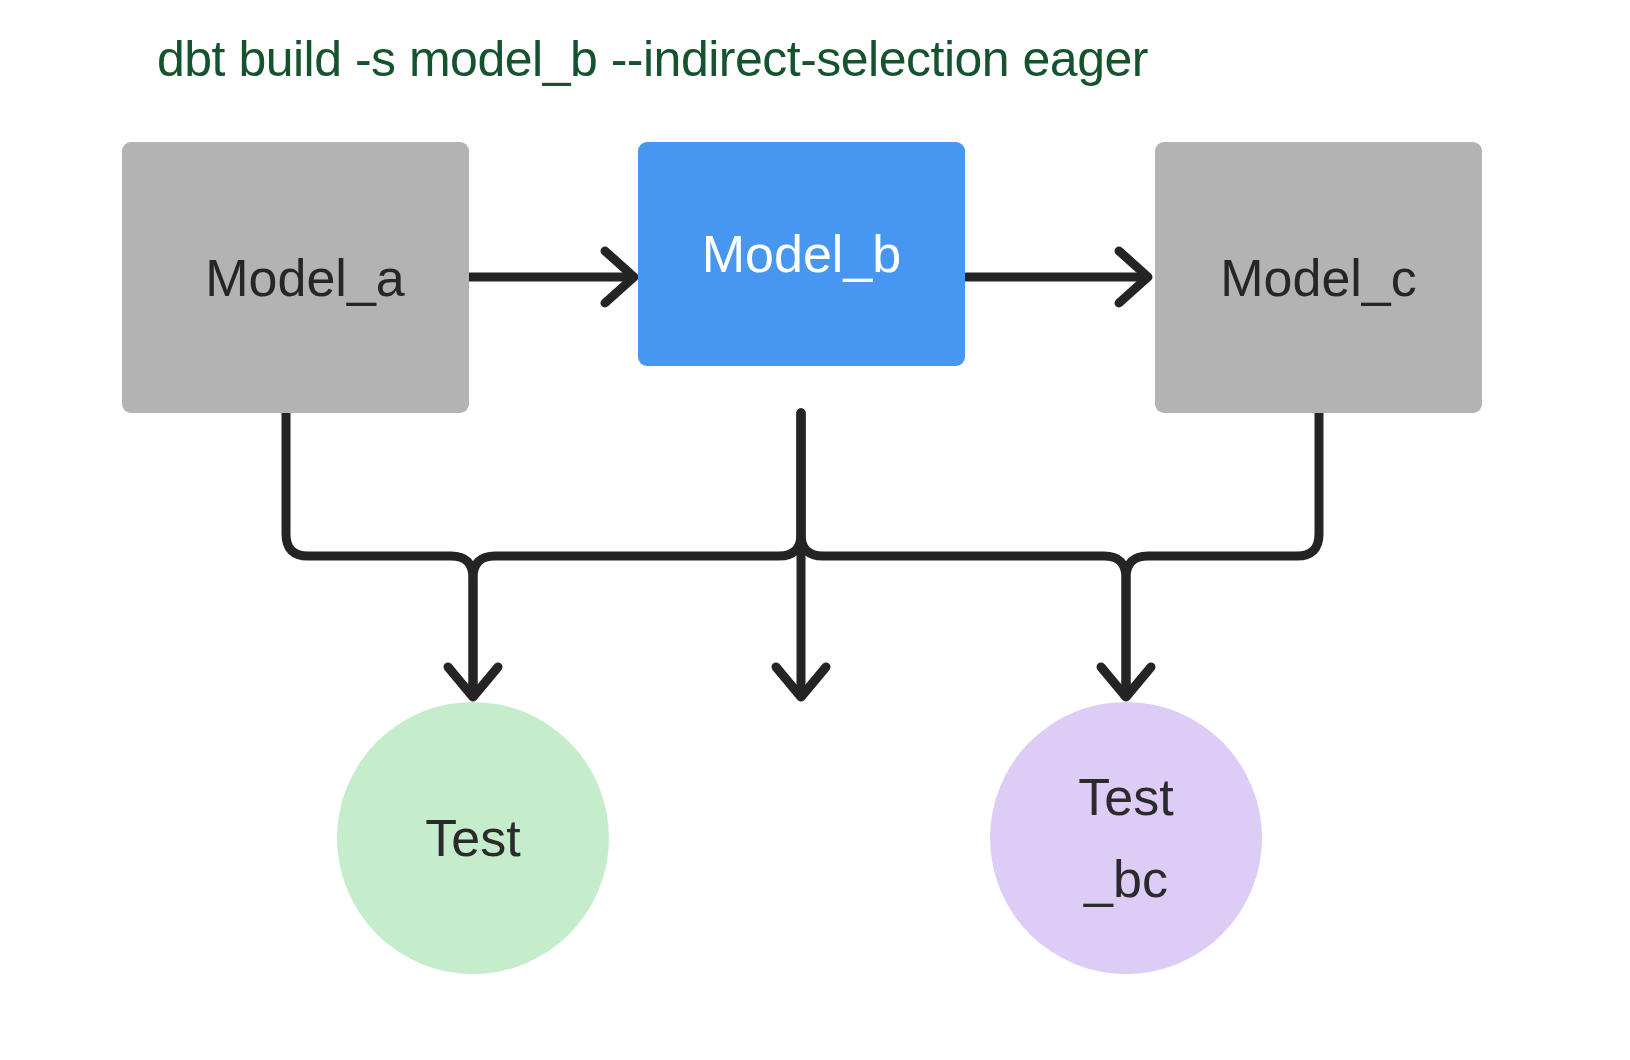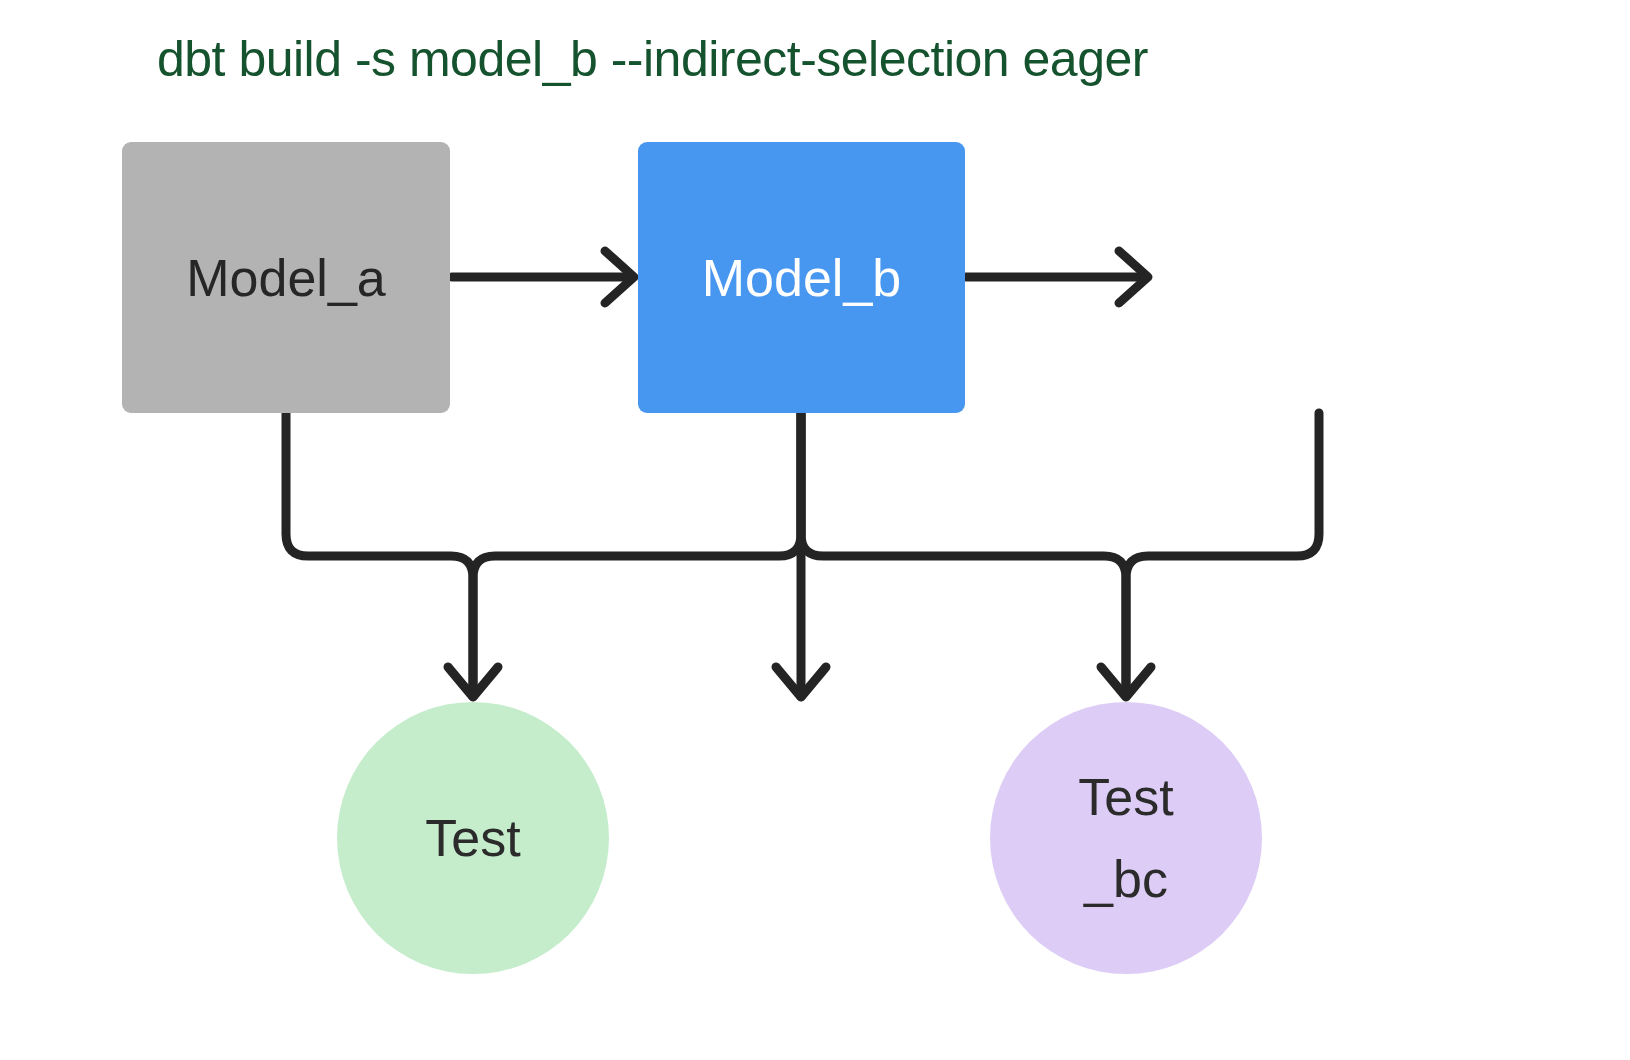--- a/index.html
+++ b/index.html
@@ -19,21 +19,21 @@
     stroke-linecap:round;stroke-linejoin:round;
   }
   .node{
     position:absolute;display:flex;align-items:center;justify-content:center;
     text-align:center;
   }
   .model{
     border-radius:9px;font-size:52px;color:#262626;
   }
   .m-a{left:122px;top:142px;width:328px;height:271px;background:#b3b3b3;}
-  .m-b{left:638px;top:142px;width:327px;height:271px;background:#4796f0;}
+  .m-b{left:638px;top:142px;width:327px;height:224px;background:#4796f0;}
   .m-c{left:1155px;top:142px;width:327px;height:271px;background:#b3b3b3;}
   .test{
     border-radius:50%;width:272px;height:272px;top:702px;
     flex-direction:column;font-size:52px;color:#2b2b2b;line-height:82px;
   }
   .t-ab{left:337px;background:#c5edcc;}
   .t-b{left:665px;background:#f8e7a8;}
   .t-bc{left:990px;background:#ddccf6;}
   .tline{min-height:0;}
 </style>
@@ -60,25 +60,28 @@
 
     <path d="M801 413 L801 534 Q801 556 823 556 L1104 556 Q1126 556 1126 578 L1126 693"></path>
 
     <path d="M1319 413 L1319 534 Q1319 556 1297 556 L1148 556 Q1126 556 1126 578 L1126 693"></path>
 
     <path d="M448 667 L473 697 L498 667"></path>
     <path d="M776 667 L801 697 L826 667"></path>
     <path d="M1101 667 L1126 697 L1151 667"></path>
   </svg>
 
-  <div class="node model m-a" style="background: rgb(179, 179, 179);">
+  <div class="node model m-a" style="background: rgb(179, 179, 179); padding-left: 19px;">
     <span style="color: rgb(38, 38, 38);">Model_a</span>
   </div>
   <div class="node model m-b" style="background: rgb(71, 150, 240);">
     <span style="color: rgb(255, 255, 255);">Model_b</span>
+  </div>
+  <div class="node model m-c" style="background: rgb(179, 179, 179);">
+    <span style="color: rgb(38, 38, 38);">Model_c</span>
   </div>
 
   <div class="node test t-ab" style="background: rgb(197, 237, 204);">
     <div class="tline">Test</div>
   </div>
   <div class="node test t-bc" style="background: rgb(221, 204, 246);">
     <div class="tline">Test</div>
     <div class="tline">_bc</div>
   </div>
 

